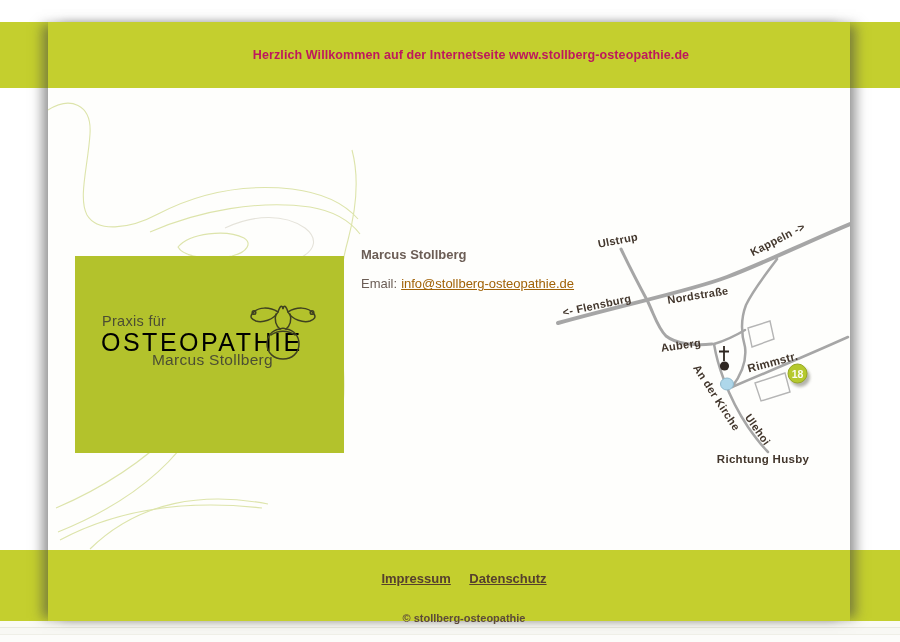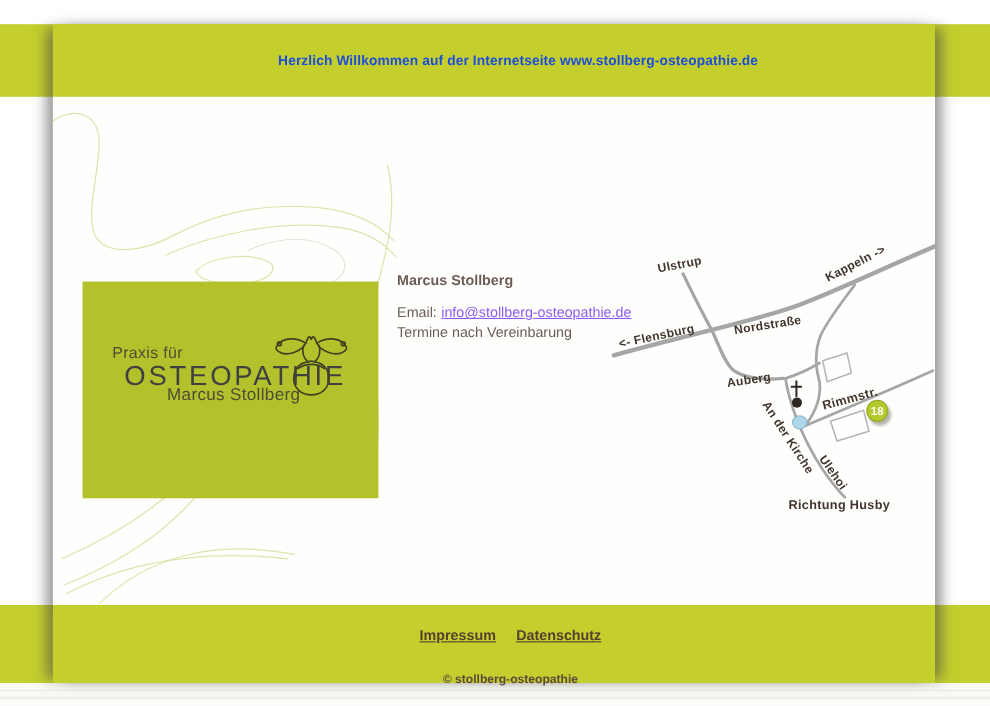--- a/index.html
+++ b/index.html
@@ -22,41 +22,41 @@
   
   .band{position:absolute;left:0;width:900px;background:#c4cf2e;}
   .band-header{top:22px;height:66px;}
   .band-footer{top:550px;height:71px;}
   
   .column{
     position:absolute;left:48px;top:22px;width:802px;height:599px;
     box-shadow:-9px 0 11px -3px rgba(70,70,70,.55), 9px 0 11px -3px rgba(70,70,70,.55);
   }
   .col-header{height:66px;background:#c4cf2e;display:flex;align-items:center;justify-content:center;}
-  .welcome{color:#1d4ed8;font-weight:bold;font-size:12.5px;letter-spacing:.1px;margin-left:44px;}
+  .welcome{color:#be185d;font-weight:bold;font-size:12.5px;letter-spacing:.1px;margin-left:44px;}
   .col-main{height:462px;background:#fefefc;position:relative;overflow:hidden;}
-  .col-footer{height:71px;background:#c4cf2e;text-align:center;box-sizing:border-box;padding-top:19px;padding-left:30px;border-radius:12px;}
+  .col-footer{height:71px;background:#c4cf2e;text-align:center;box-sizing:border-box;padding-top:19px;padding-left:30px;}
   .footer-links a{
     color:#56402d;font-weight:bold;font-size:13px;text-decoration:underline;margin:0 7px;cursor:pointer;
   }
   .copyright{margin-top:25px;color:#5c4a3a;font-weight:bold;font-size:11px;}
   
   .deco{position:absolute;left:0;top:0;}
   
   .logo-box{position:absolute;left:27px;top:168px;width:269px;height:197px;background:#b3c22c;}
   .logo-praxis{position:absolute;left:27px;top:57px;font-size:14.5px;color:#4c4e33;letter-spacing:.3px;}
-  .logo-osteo{position:absolute;left:38px;top:72px;font-size:25px;color:#404040;letter-spacing:2.5px;}
+  .logo-osteo{position:absolute;left:26px;top:72px;font-size:25px;color:#000000;letter-spacing:2.5px;}
   .logo-marcus{position:absolute;left:27px;top:95px;width:171px;text-align:right;font-size:15.5px;color:#4c4e33;letter-spacing:.3px;}
   .vertebra{position:absolute;left:175px;top:46px;}
   
   .contact{position:absolute;left:313px;top:158px;width:230px;color:#6b5d55;font-size:13px;line-height:17.3px;}
   .contact .grp{margin:0 0 12px 0;}
   .contact .bold{font-weight:bold;}
   .contact .email-label{padding-right:4px;margin-top:41px;}
-  .contact a{color:#8b5cf6;text-decoration:underline;cursor:pointer;}
+  .contact a{color:#a16207;text-decoration:underline;cursor:pointer;}
   
   .map{position:absolute;left:500px;top:127px;}
   .map text{font-family:"Liberation Sans",sans-serif;font-weight:bold;fill:#42362c;font-size:11px;letter-spacing:.3px;}
   .map text.big{font-size:11.5px;}
   .map .marker-num{fill:#fcfcf2;font-size:10.5px;letter-spacing:0;}
 </style>
 </head>
 <body>
 
 <div class="top-strip"></div>
@@ -106,21 +106,20 @@
     </div>
 
     <div class="contact">
       <div class="grp">
         <div class="bold">Marcus Stollberg</div>
       </div>
       <div class="grp">
         <div>
           <span class="email-label">Email:</span><a href="#">info@stollberg-osteopathie.de</a>
         </div>
-        <div>Termine nach Vereinbarung</div>
       </div>
     </div>
 
     <svg class="map" width="312" height="260" viewBox="548 215 312 260">
       <defs>
         <filter id="blur1" x="-60%" y="-60%" width="220%" height="220%">
           <feGaussianBlur stdDeviation="1.6"></feGaussianBlur>
         </filter>
       </defs>
 

